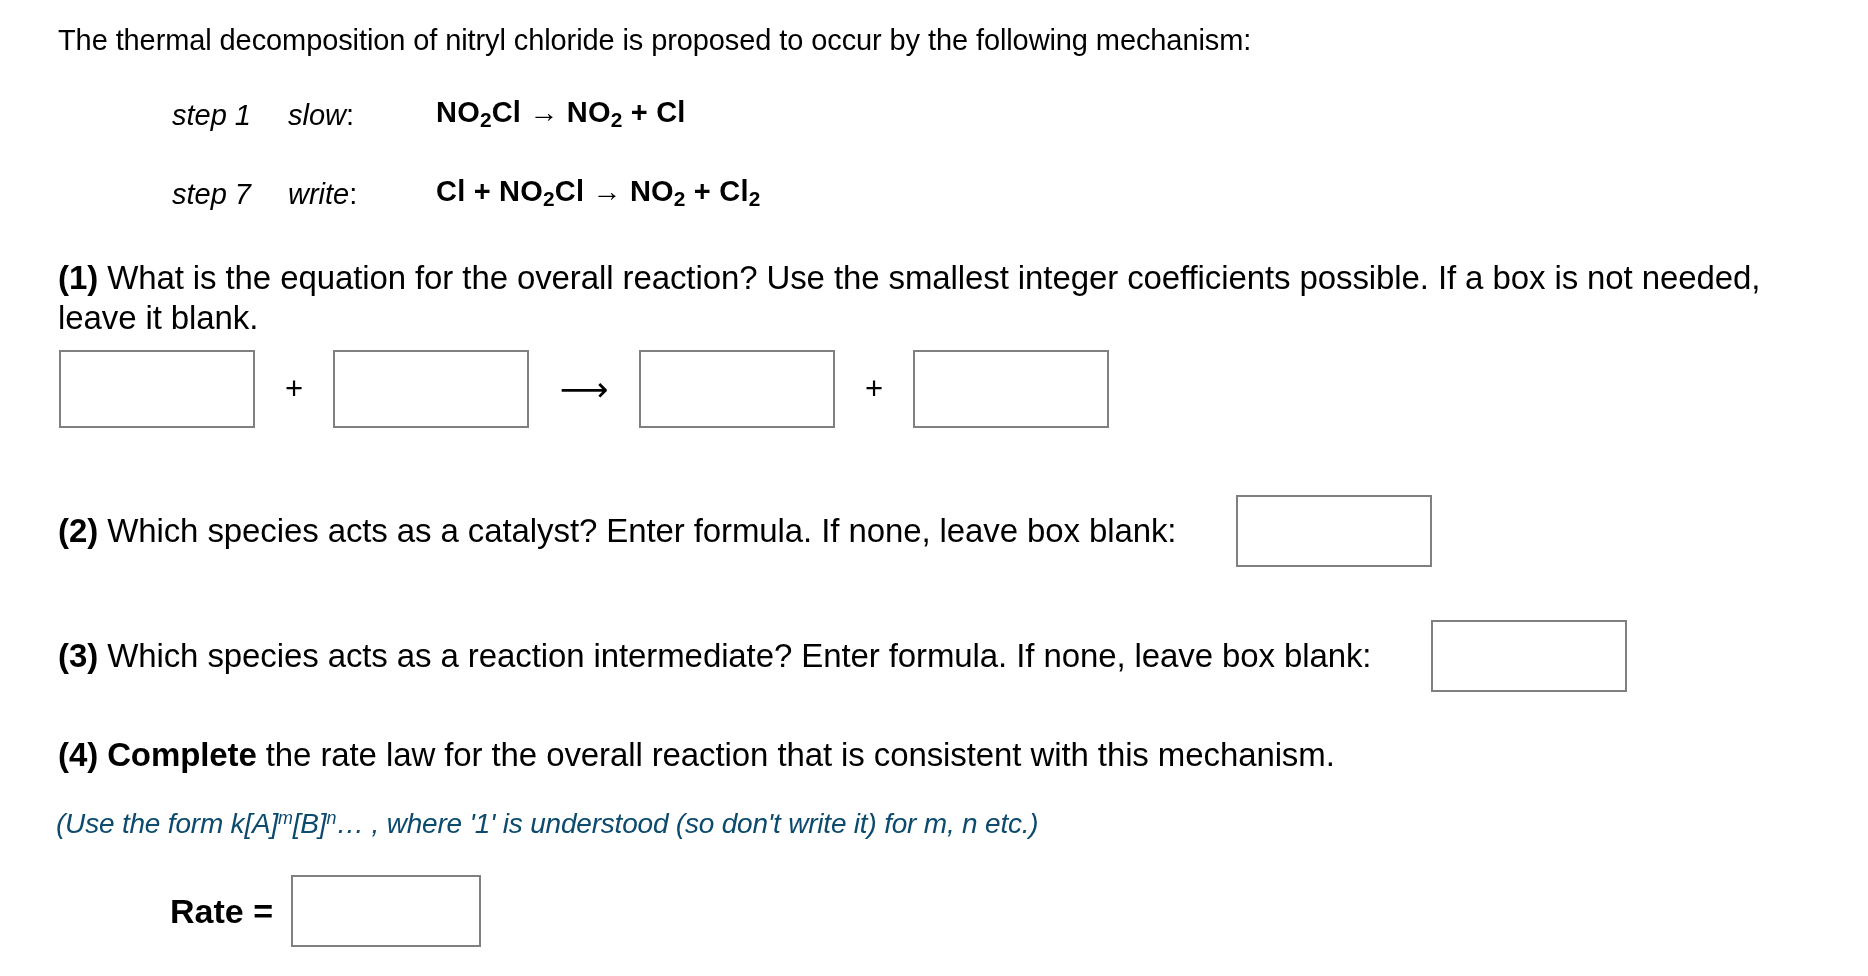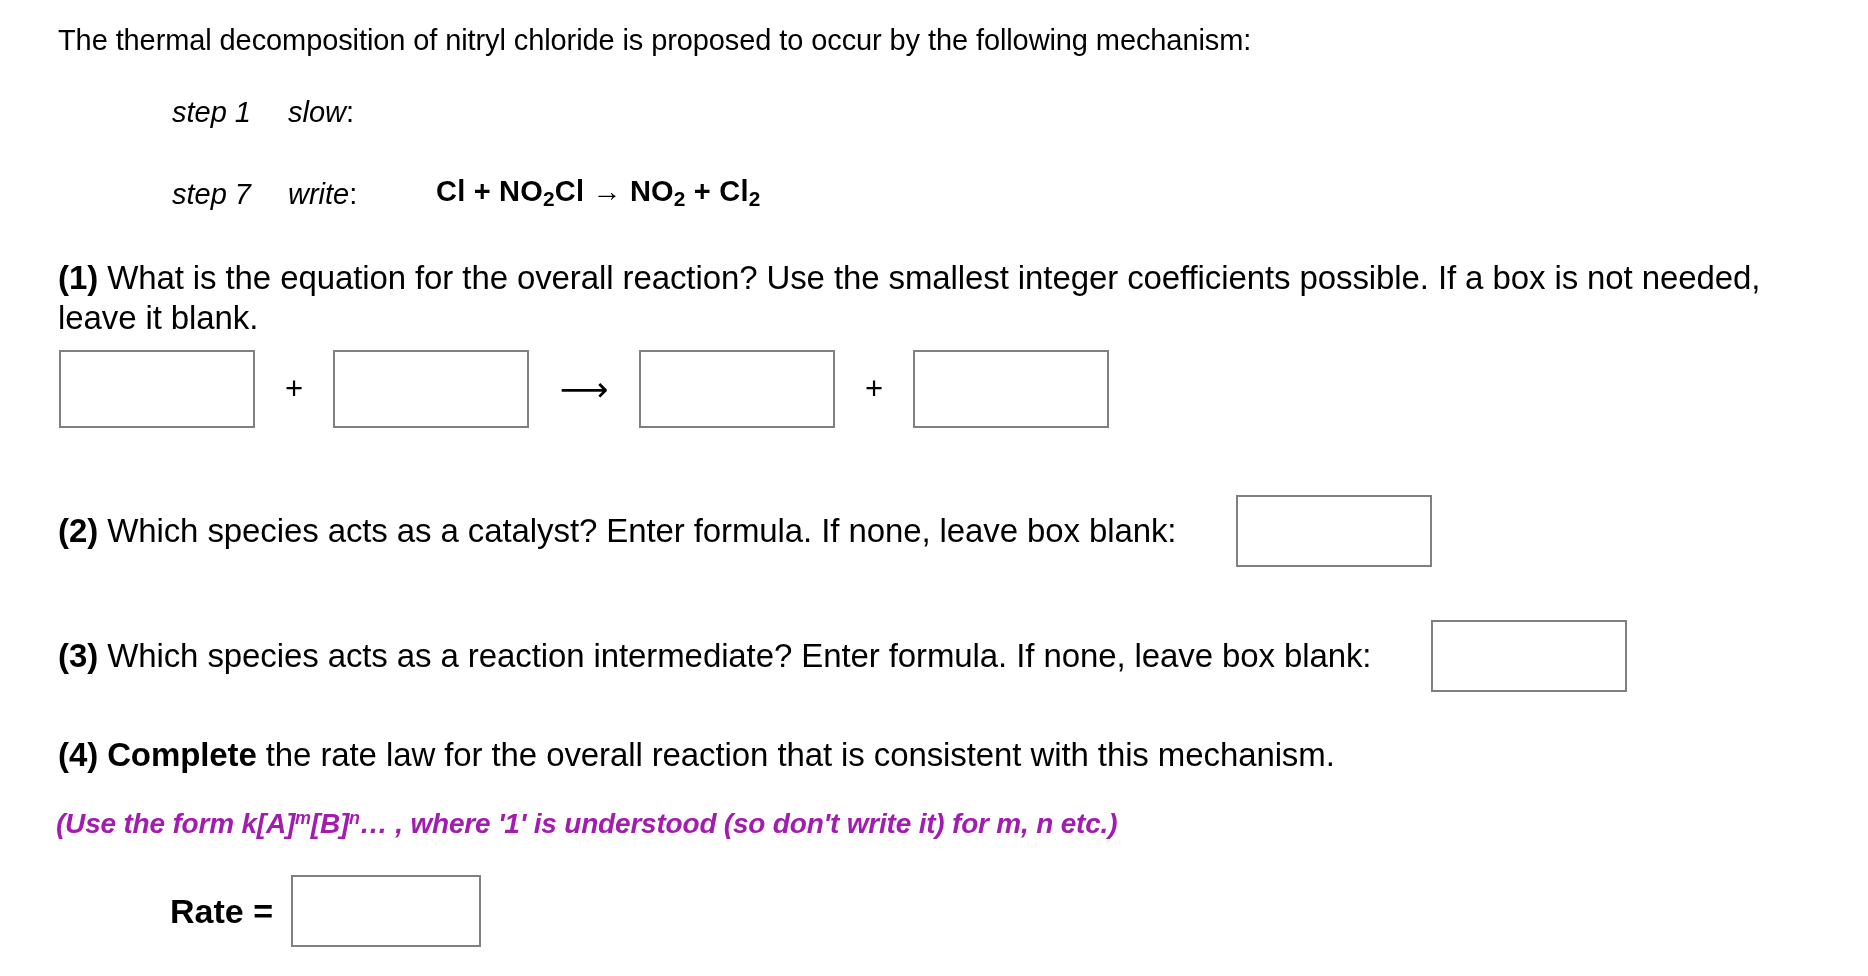--- a/index.html
+++ b/index.html
@@ -136,22 +136,22 @@
   
   .q-label { margin-right: 16px; }
 
   
   #rate-hint {
     position: absolute;
     left: 56px;
     top: 808px;
     font-size: 28px;
     font-style: italic;
-    font-weight: bold;
-    color: #a21caf;
+    font-weight: normal;
+    color: #0c4a6e;
     letter-spacing: -0.2px;
     white-space: nowrap;
   }
   #rate-hint sup { font-size: 0.64em; vertical-align: 0.5em; }
 
   
   #rate-row {
     position: absolute;
     left: 170px;
     top: 875px;
@@ -167,20 +167,21 @@
 </head>
 <body>
 
 <div class="page">
 
   <div class="intro">The thermal decomposition of nitryl chloride is proposed to occur by the following mechanism:</div>
 
   <div class="step-row" id="step-row-1">
     <span class="step-label">step 1</span>
     <span class="step-speed-wrap"><span class="step-speed">slow</span><span class="step-speed-colon">:</span></span>
+    <span class="step-eq">NO<sub>2</sub>Cl → NO<sub>2</sub> + Cl</span>
   </div>
 
   <div class="step-row" id="step-row-2">
     <span class="step-label">step 7</span>
     <span class="step-speed-wrap"><span class="step-speed">write</span><span class="step-speed-colon">:</span></span>
     <span class="step-eq">Cl + NO<sub>2</sub>Cl → NO<sub>2</sub> + Cl<sub>2</sub></span>
   </div>
 
   <div class="q" id="q1-text">
     <b>(1)</b>

